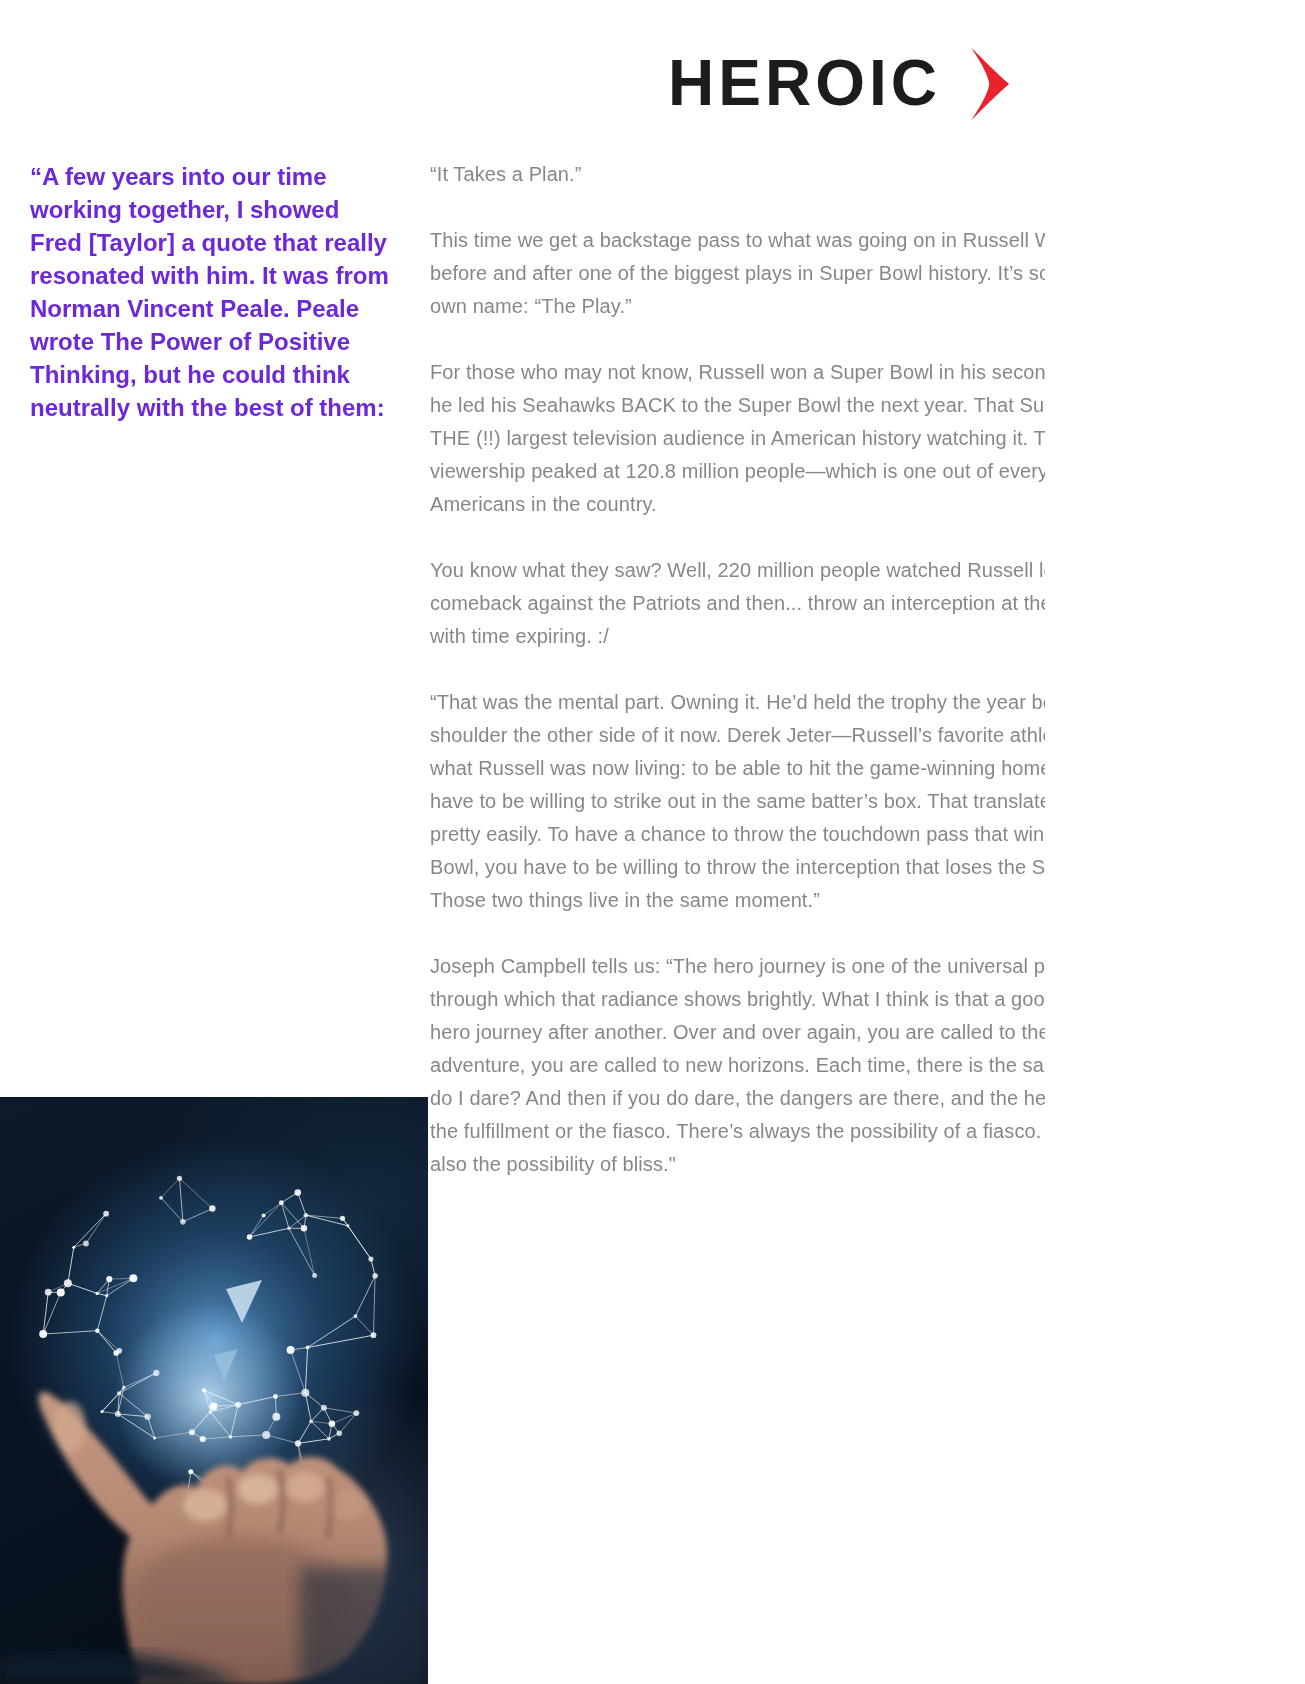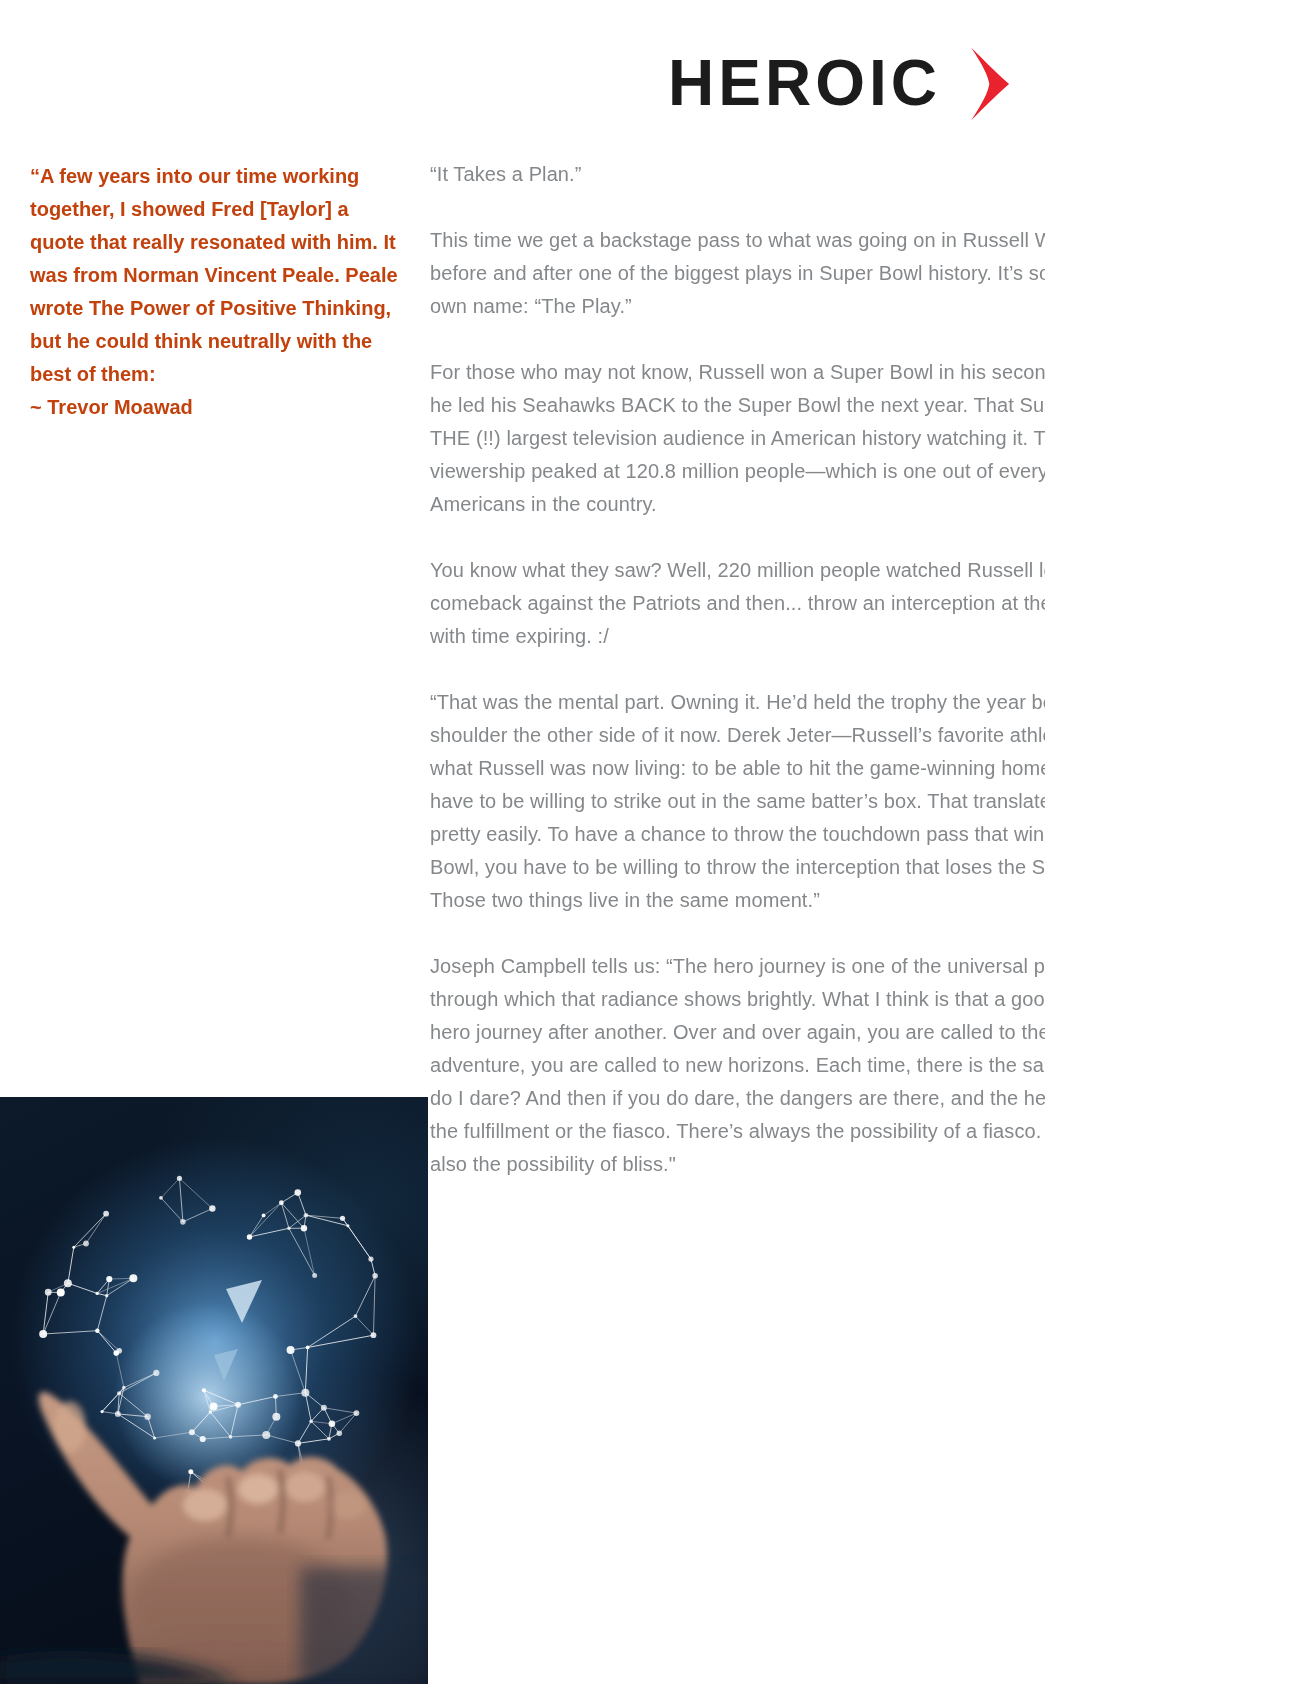--- a/index.html
+++ b/index.html
@@ -17,21 +17,21 @@
   }
   .logo-text{
     font-size:64px;font-weight:800;color:#1c1c1c;
     letter-spacing:4px;line-height:1;
     font-family:"Liberation Sans",sans-serif;
   }
   .logo-mark{width:66px;height:76px;margin-left:10px;margin-top:2px;}
   
   .pull-quote{
     position:absolute;left:30px;top:160px;width:368px;
-    font-size:20px;font-weight:700;line-height:33px;color:#c2410c;
+    font-size:24px;font-weight:700;line-height:33px;color:#6d28d9;
   }
   .pull-quote div{margin:0;}
   
   .article{
     position:absolute;left:430px;top:158px;width:735px;
     font-size:20px;line-height:33px;color:#85888b;
     letter-spacing:0.1px;
   }
   .article p{margin:0 0 33px 0;}
   
@@ -52,21 +52,20 @@
 
   <div class="logo">
     <span class="logo-text">HEROIC</span>
     <svg class="logo-mark" viewBox="0 0 70 100">
       <path d="M 18 2 C 38 22, 52 36, 68 50 C 52 64, 38 78, 18 98 C 34 74, 40 61, 42 50 C 40 39, 34 26, 18 2 Z" fill="#e8232e"></path>
     </svg>
   </div>
 
   <div class="pull-quote">
     <div>“A few years into our time working together, I showed Fred [Taylor] a quote that really resonated with him. It was from Norman Vincent Peale. Peale wrote The Power of Positive Thinking, but he could think neutrally with the best of them:</div>
-    <div>~ Trevor Moawad</div>
   </div>
 
   <div class="article">
     <p>“It Takes a Plan.”</p>
     <p>This time we get a backstage pass to what was going on in Russell Wilson’s mind before and after one of the biggest plays in Super Bowl history. It’s so big it has its own name: “The Play.”</p>
     <p>For those who may not know, Russell won a Super Bowl in his second year. Then he led his Seahawks BACK to the Super Bowl the next year. That Super Bowl had THE (!!) largest television audience in American history watching it. The viewership peaked at 120.8 million people—which is one out of every three Americans in the country.</p>
     <p>You know what they saw? Well, 220 million people watched Russell lead an epic comeback against the Patriots and then... throw an interception at the goal line with time expiring. :/</p>
     <p>“That was the mental part. Owning it. He’d held the trophy the year before. He’d shoulder the other side of it now. Derek Jeter—Russell’s favorite athlete—said what Russell was now living: to be able to hit the game-winning home run, you have to be willing to strike out in the same batter’s box. That translates to football pretty easily. To have a chance to throw the touchdown pass that wins the Super Bowl, you have to be willing to throw the interception that loses the Super Bowl. Those two things live in the same moment.”</p>
     <p>Joseph Campbell tells us: “The hero journey is one of the universal patterns through which that radiance shows brightly. What I think is that a good life is one hero journey after another. Over and over again, you are called to the realm of adventure, you are called to new horizons. Each time, there is the same problem: do I dare? And then if you do dare, the dangers are there, and the help also, and the fulfillment or the fiasco. There’s always the possibility of a fiasco. But there's also the possibility of bliss."</p>
   </div>

